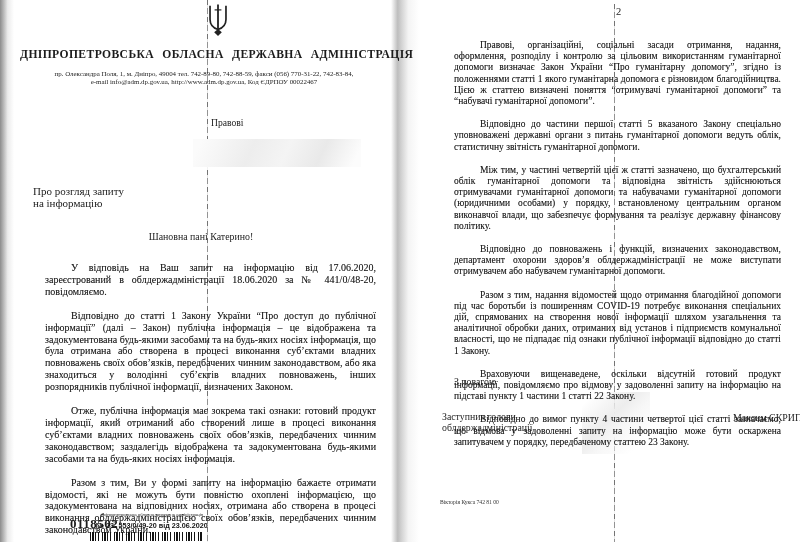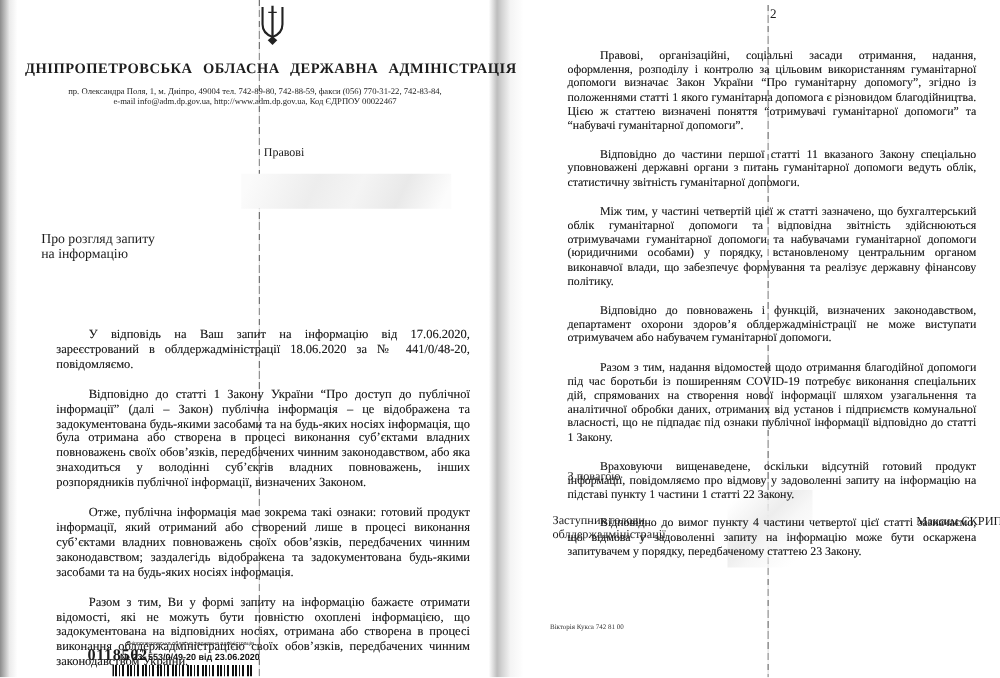--- a/index.html
+++ b/index.html
@@ -69,38 +69,39 @@
     <div>e-mail info@adm.dp.gov.ua, http://www.adm.dp.gov.ua, Код ЄДРПОУ 00022467</div>
   </div>
 
   <div class="abs recipient">Правові</div>
 
   <div class="abs subject">
     <div>Про розгляд запиту</div>
     <div>на інформацію</div>
   </div>
 
+  <div class="abs salutation">Шановна пані Катерино!</div>
 
   <div class="abs body-block body-left">
     <p>У відповідь на Ваш запит на інформацію від 17.06.2020, зареєстрований в облдержадміністрації 18.06.2020 за № 441/0/48-20, повідомляємо.</p>
     <p>Відповідно до статті 1 Закону України “Про доступ до публічної інформації” (далі – Закон) публічна інформація – це відображена та задокументована будь-якими засобами та на будь-яких носіях інформація, що була отримана або створена в процесі виконання суб’єктами владних повноважень своїх обов’язків, передбачених чинним законодавством, або яка знаходиться у володінні суб’єктів владних повноважень, інших розпорядників публічної інформації, визначених Законом.</p>
     <p>Отже, публічна інформація має зокрема такі ознаки: готовий продукт інформації, який отриманий або створений лише в процесі виконання суб’єктами владних повноважень своїх обов’язків, передбачених чинним законодавством; заздалегідь відображена та задокументована будь-якими засобами та на будь-яких носіях інформація.</p>
     <p>Разом з тим, Ви у формі запиту на інформацію бажаєте отримати відомості, які не можуть бути повністю охоплені інформацією, що задокументована на відповідних носіях, отримана або створена в процесі виконання облдержадміністрацією своїх обов’язків, передбачених чинним законодавством України.</p>
   </div>
 
   <div class="abs stamp-number">0118502</div>
   <div class="abs stamp-org">Дніпропетровська обласна державна адміністрація</div>
   <div class="abs stamp-reg">№ 23- 553/0/49-20 від 23.06.2020</div>
   <div class="abs barcode"></div>
 
   <div class="abs page-num">2</div>
 
   <div class="abs body-block body-right">
     <p>Правові, організаційні, соціальні засади отримання, надання, оформлення, розподілу і контролю за цільовим використанням гуманітарної допомоги визначає Закон України “Про гуманітарну допомогу”, згідно із положеннями статті 1 якого гуманітарна допомога є різновидом благодійництва. Цією ж статтею визначені поняття “отримувачі гуманітарної допомоги” та “набувачі гуманітарної допомоги”.</p>
-    <p>Відповідно до частини першої статті 11 вказаного Закону спеціально уповноважені державні органи з питань гуманітарної допомоги ведуть облік, статистичну звітність гуманітарної допомоги.</p>
+    <p>Відповідно до частини першої статті 5 вказаного Закону спеціально уповноважені державні органи з питань гуманітарної допомоги ведуть облік, статистичну звітність гуманітарної допомоги.</p>
     <p>Між тим, у частині четвертій цієї ж статті зазначено, що бухгалтерський облік гуманітарної допомоги та відповідна звітність здійснюються отримувачами гуманітарної допомоги та набувачами гуманітарної допомоги (юридичними особами) у порядку, встановленому центральним органом виконавчої влади, що забезпечує формування та реалізує державну фінансову політику.</p>
     <p>Відповідно до повноважень і функцій, визначених законодавством, департамент охорони здоров’я облдержадміністрації не може виступати отримувачем або набувачем гуманітарної допомоги.</p>
     <p>Разом з тим, надання відомостей щодо отримання благодійної допомоги під час боротьби із поширенням COVID-19 потребує виконання спеціальних дій, спрямованих на створення нової інформації шляхом узагальнення та аналітичної обробки даних, отриманих від установ і підприємств комунальної власності, що не підпадає під ознаки публічної інформації відповідно до статті 1 Закону.</p>
     <p>Враховуючи вищенаведене, оскільки відсутній готовий продукт інформації, повідомляємо про відмову у задоволенні запиту на інформацію на підставі пункту 1 частини 1 статті 22 Закону.</p>
     <p>Відповідно до вимог пункту 4 частини четвертої цієї статті зазначаємо, що відмова у задоволенні запиту на інформацію може бути оскаржена запитувачем у порядку, передбаченому статтею 23 Закону.</p>
   </div>
 
   <div class="abs closing">З повагою</div>
 
   <div class="abs signer">

